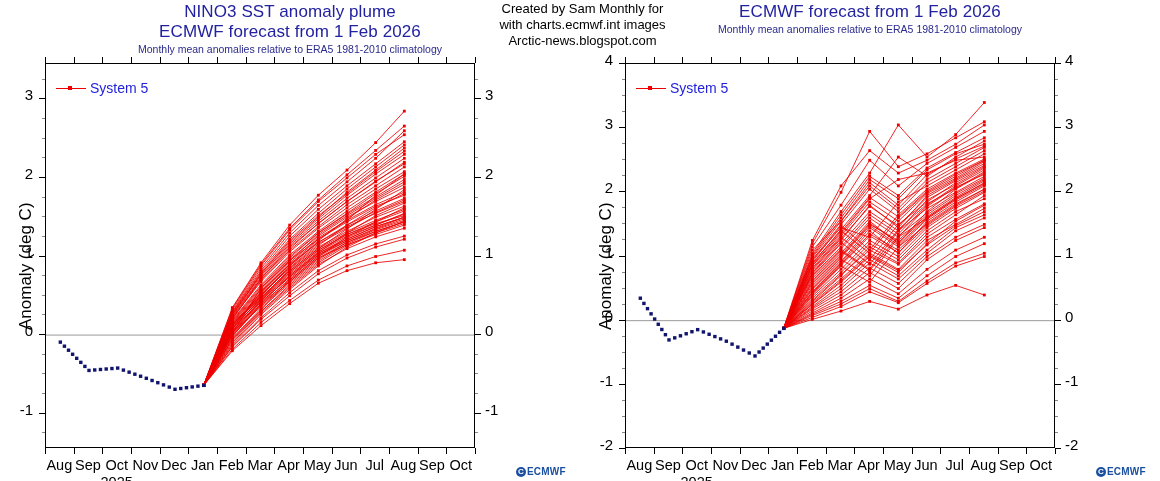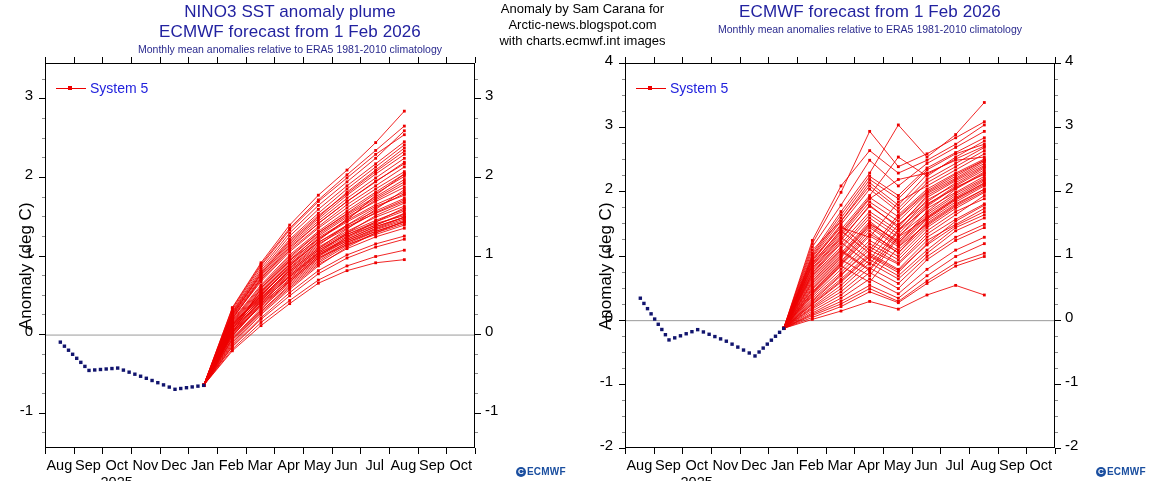--- a/index.html
+++ b/index.html
@@ -1145,23 +1145,23 @@
     </span>
     <span class="legend-label">System 5</span>
   </div>
 
   <div class="ecmwf-logo" id="logo-right">
     <span class="cmark">C</span>
     <span>ECMWF</span>
   </div>
 
   <div class="attrib">
-    <div>Anomaly by Sam Carana for</div>
+    <div>Created by Sam Monthly for</div>
+    <div>with charts.ecmwf.int images</div>
     <div>Arctic-news.blogspot.com</div>
-    <div>with charts.ecmwf.int images</div>
   </div>
 
   <div id="axes-overlay">
       <div class="tickmark tick-h" style="left: 39px; top: 412.643px; width: 6px;"></div>
       <div class="tickmark tick-h" style="left: 475px; top: 412.643px; width: 6px;"></div>
       <div class="ytick-text ytick-left-outer" style="left: 3px; top: 404.643px;">-1</div>
       <div class="ytick-text ytick-right-outer" style="left: 485px; top: 404.643px;">-1</div>
       <div class="tickmark tick-h" style="left: 39px; top: 334.071px; width: 6px;"></div>
       <div class="tickmark tick-h" style="left: 475px; top: 334.071px; width: 6px;"></div>
       <div class="ytick-text ytick-left-outer" style="left: 3px; top: 326.071px;">0</div>

